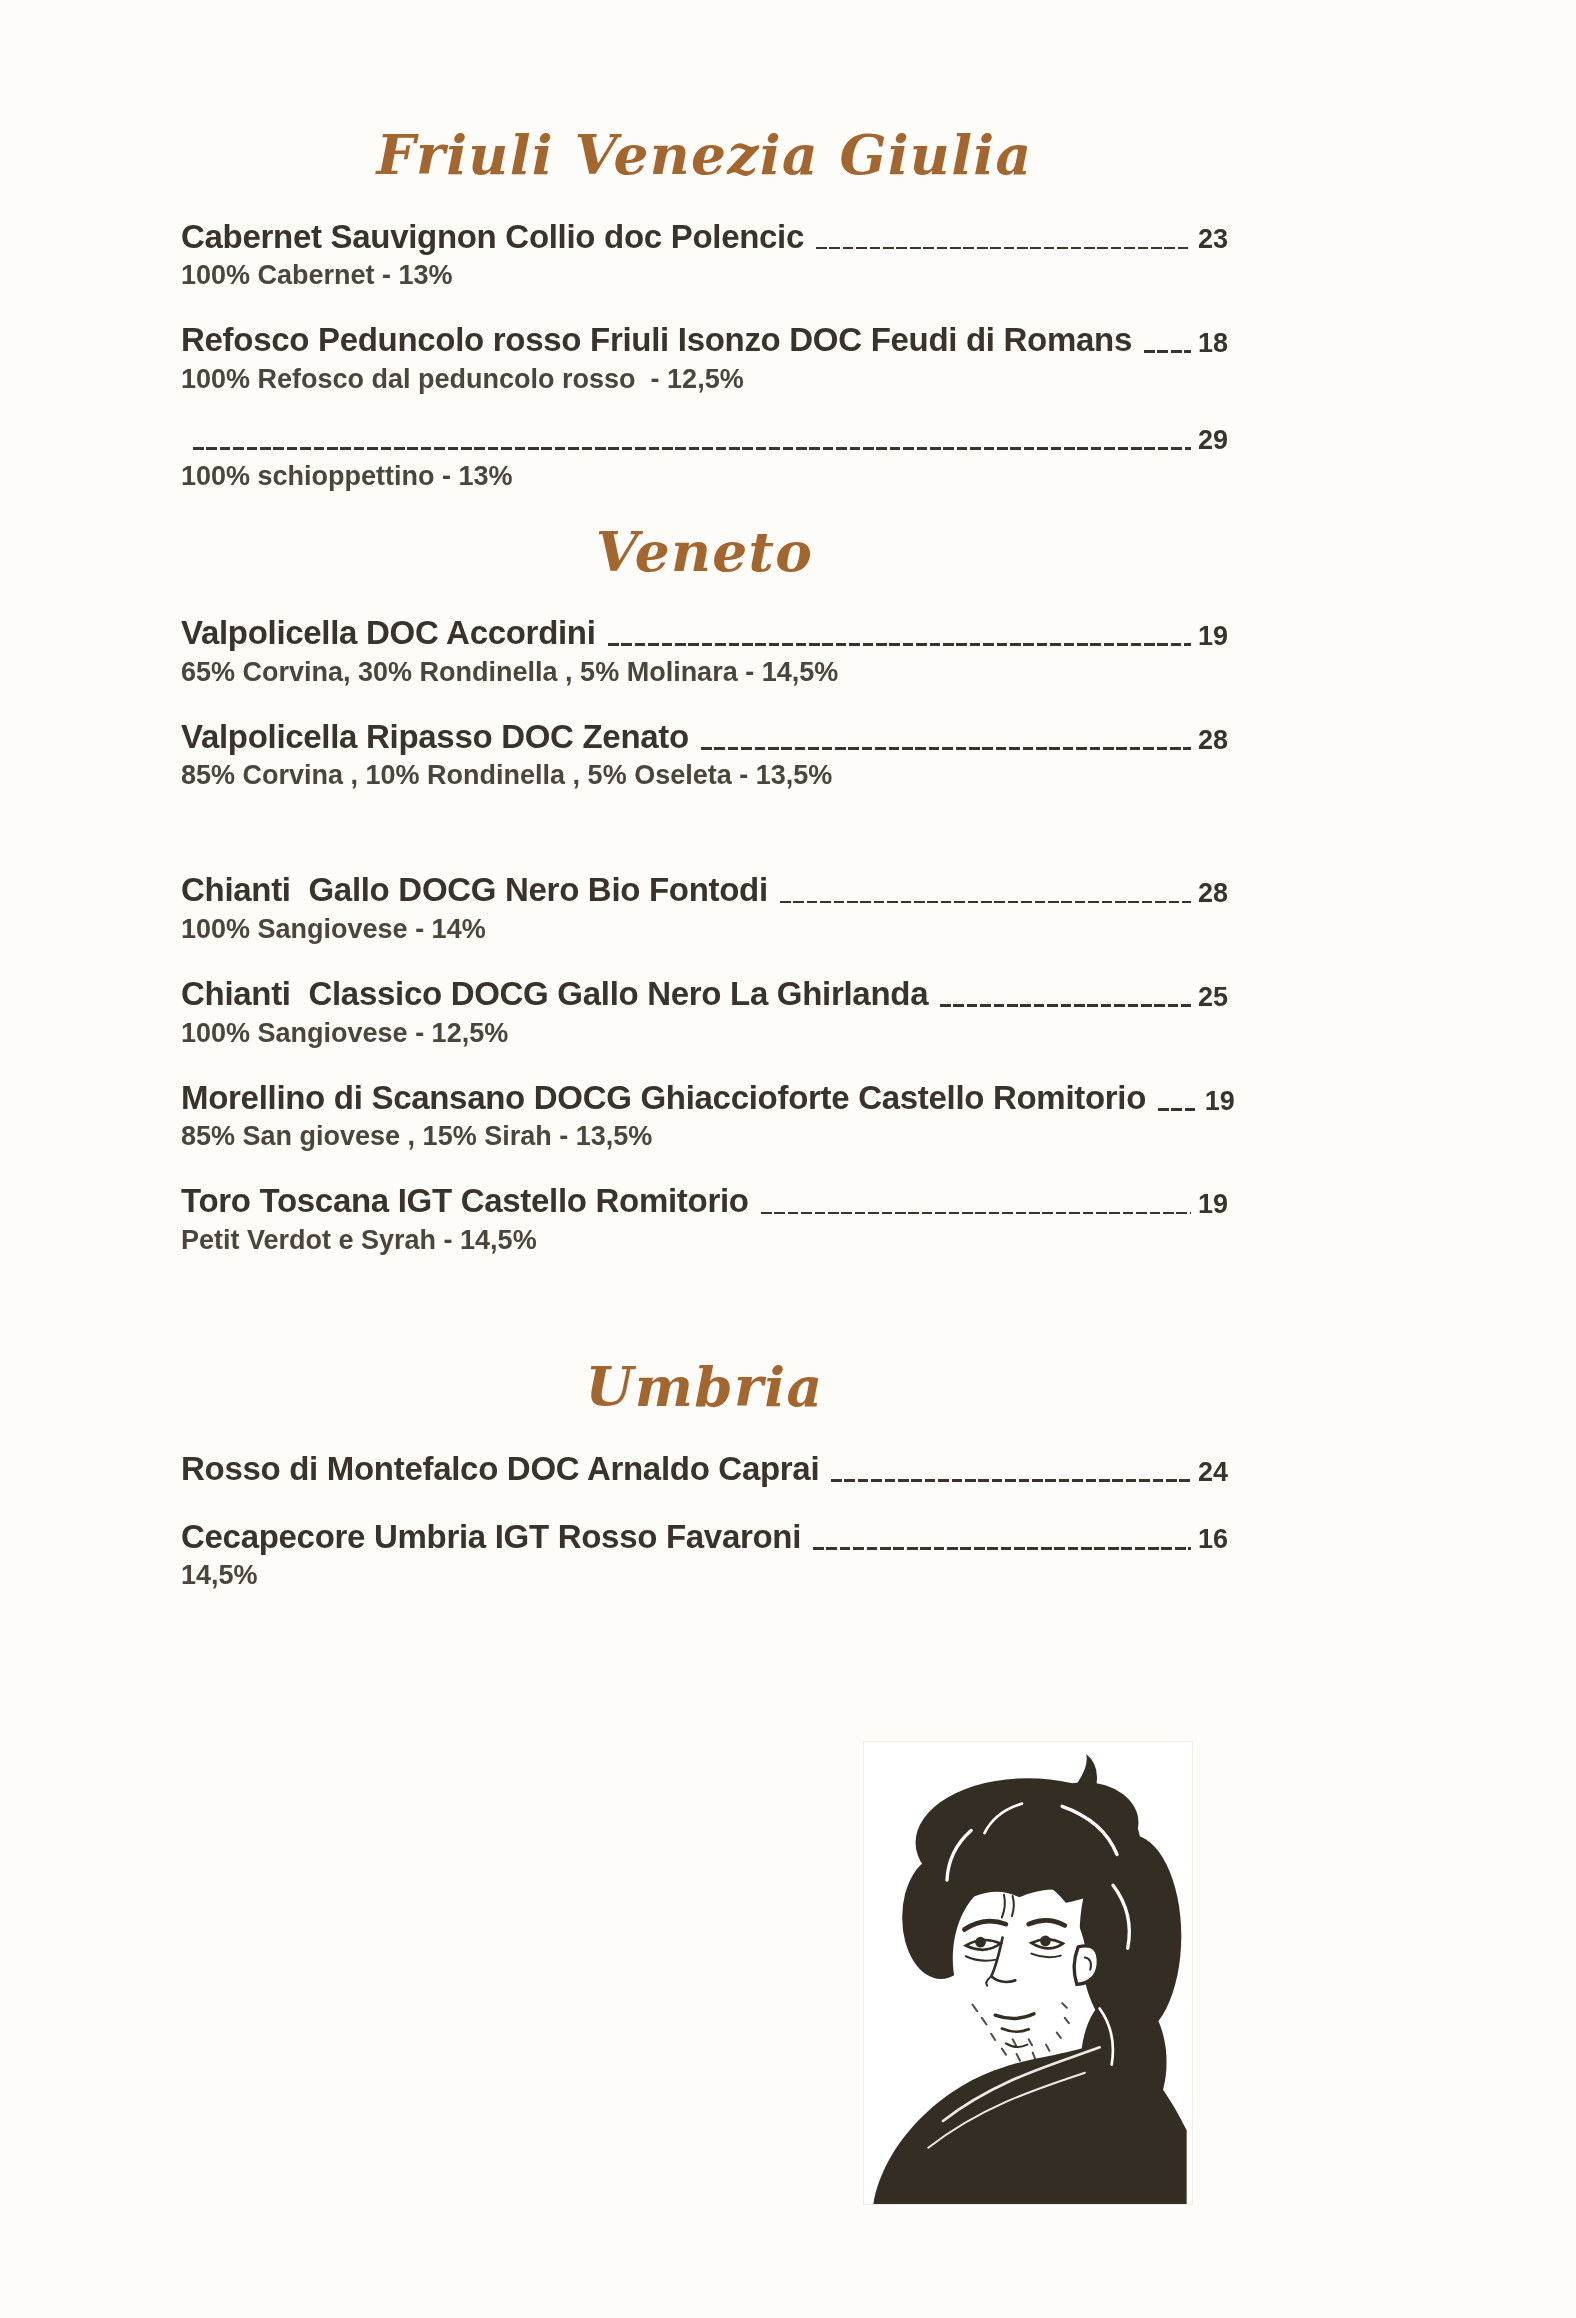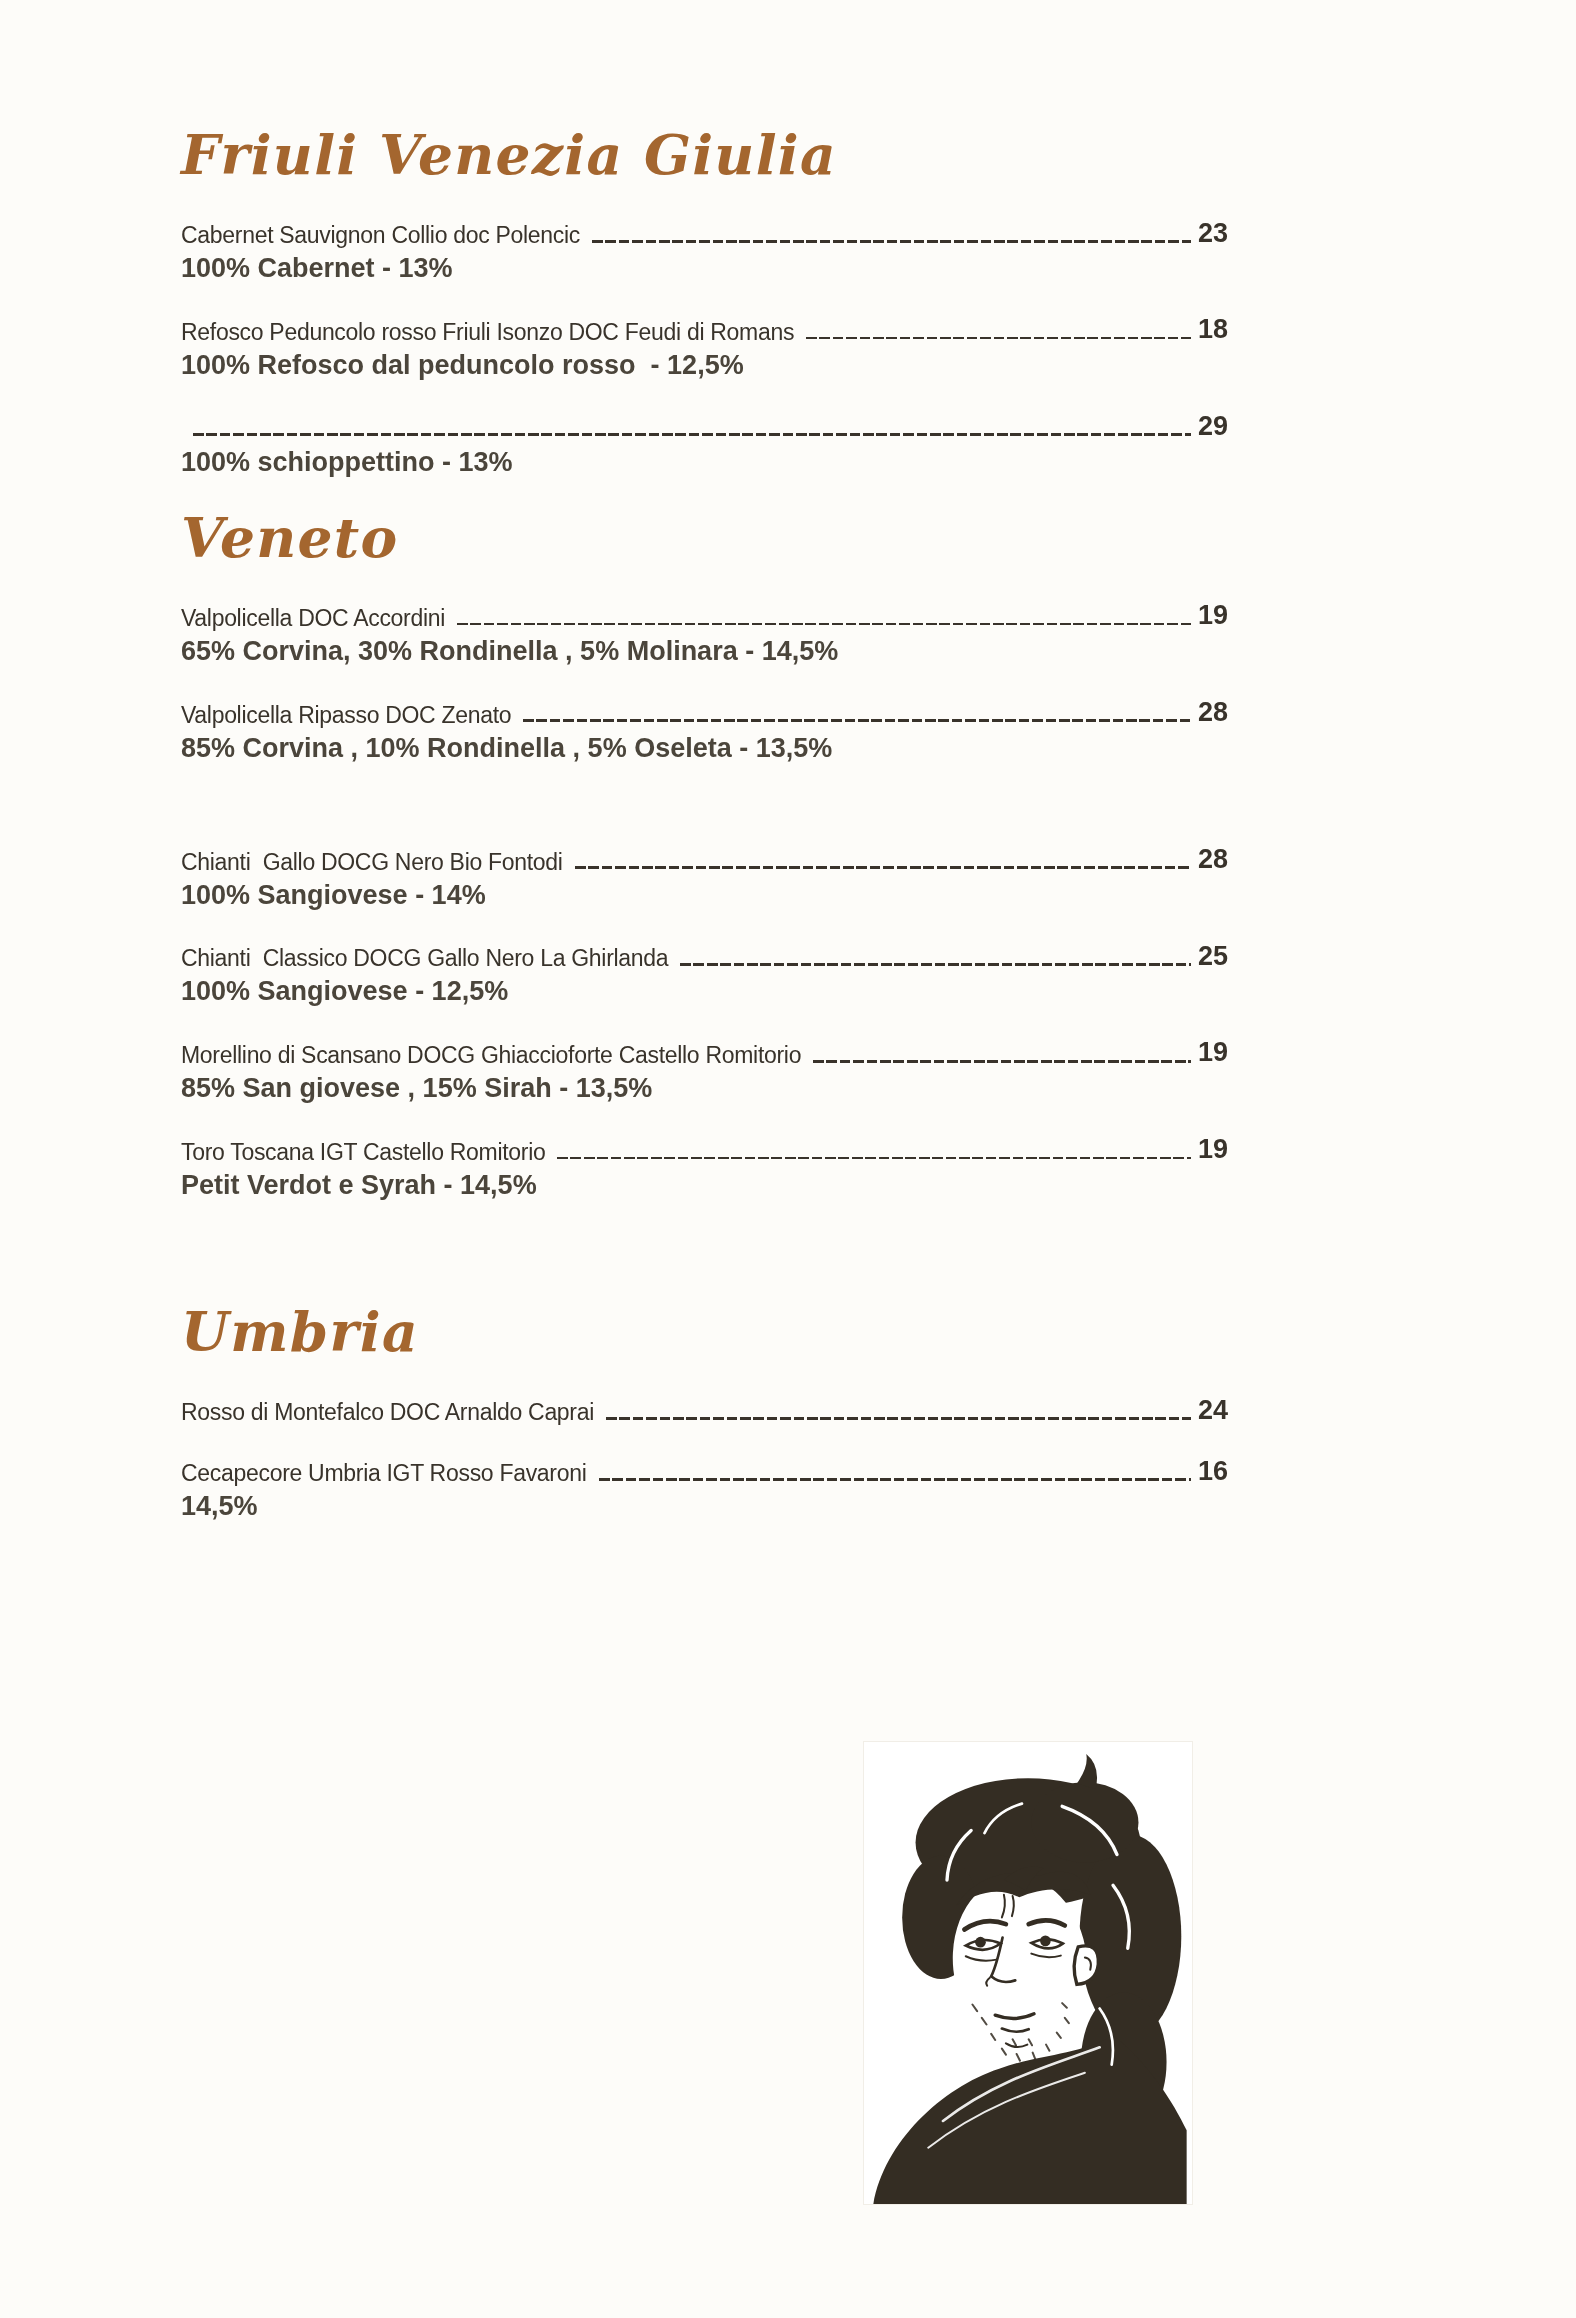--- a/index.html
+++ b/index.html
@@ -19,31 +19,31 @@
     overflow:hidden;
   }
   .menu{
     position:absolute;left:181px;top:125px;width:1047px;
   }
   .section-title{
     font-family:"DejaVu Serif",serif;
     font-style:italic;font-weight:700;
     font-size:55px;line-height:1.1;
     color:var(--accent);
-    text-align:left;
+    text-align:center;
     margin:0 0 32px 0;
     letter-spacing:1.3px;
   }
   .menu-section:nth-child(2){margin-top:12px;}
   .menu-section:nth-child(3){margin-top:80px;}
   .menu-section:nth-child(4){margin-top:101px;}
   .wine{margin-bottom:30px;}
   .wine-line{display:flex;align-items:flex-end;}
   .wine-name{
-    font-weight:400;font-size:23px;line-height:1.15;
+    font-weight:700;font-size:33px;line-height:1.15;
     white-space:pre;letter-spacing:-0.3px;
   }
   .leader{
     flex:1;min-width:40px;height:2.7px;
     margin:0 6.7px 6px 12px;
     background:repeating-linear-gradient(90deg,var(--text) 0 10.7px,transparent 10.7px 13.4px);
   }
   .wine-price{font-weight:700;font-size:27px;line-height:1.15;}
   .wine-desc{
     margin:4.7px 0 0 0;

